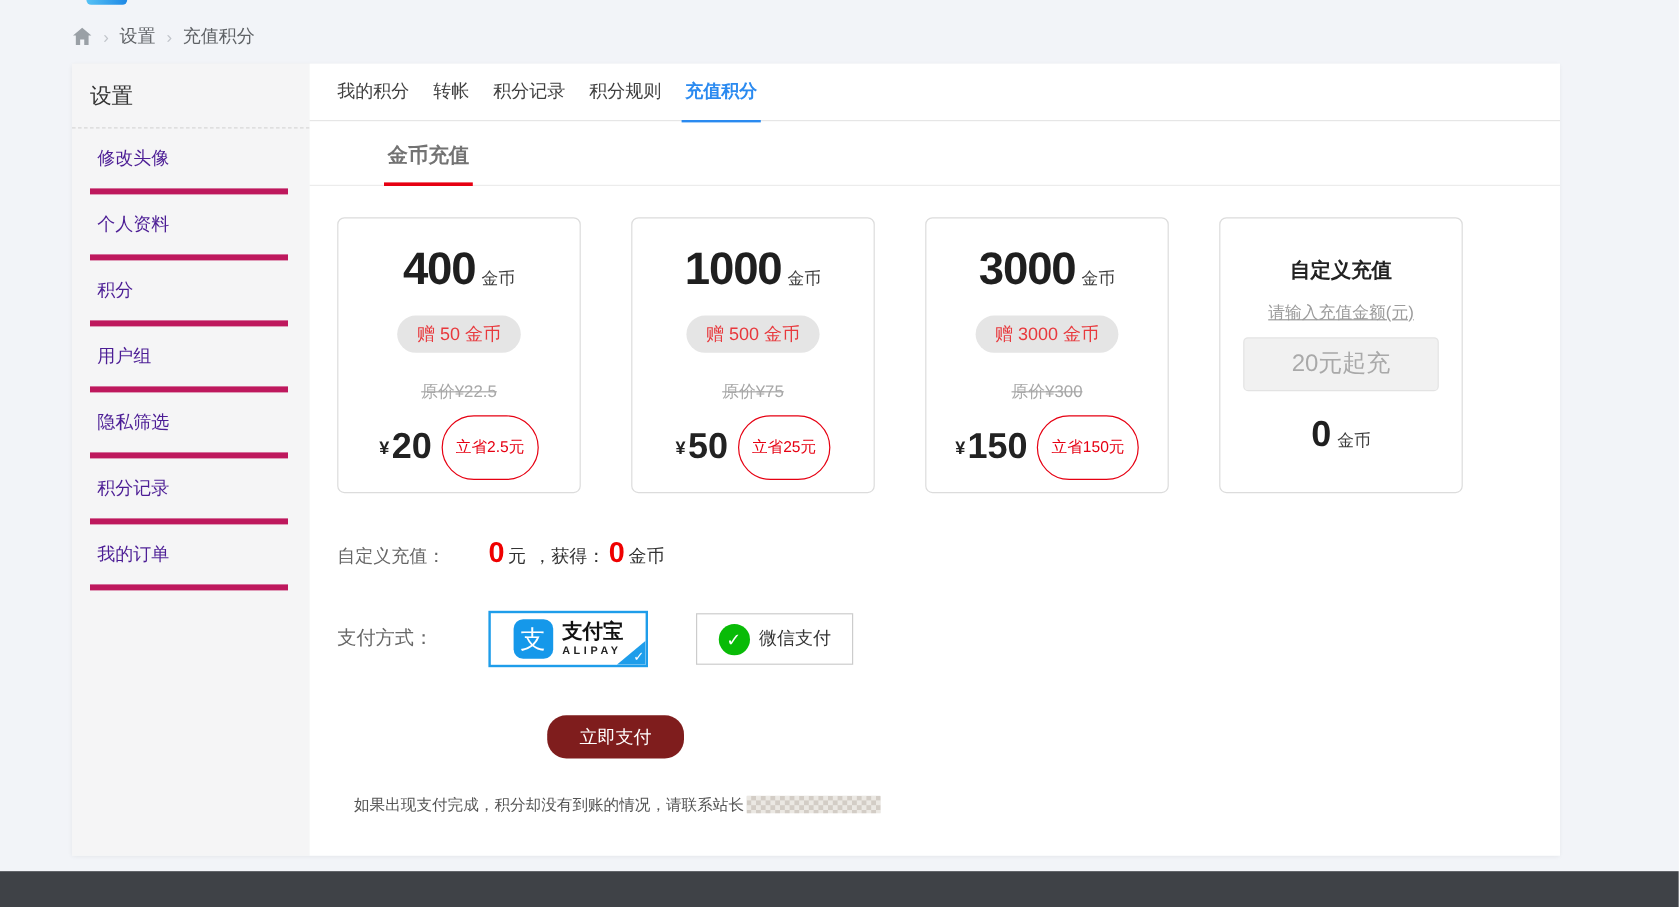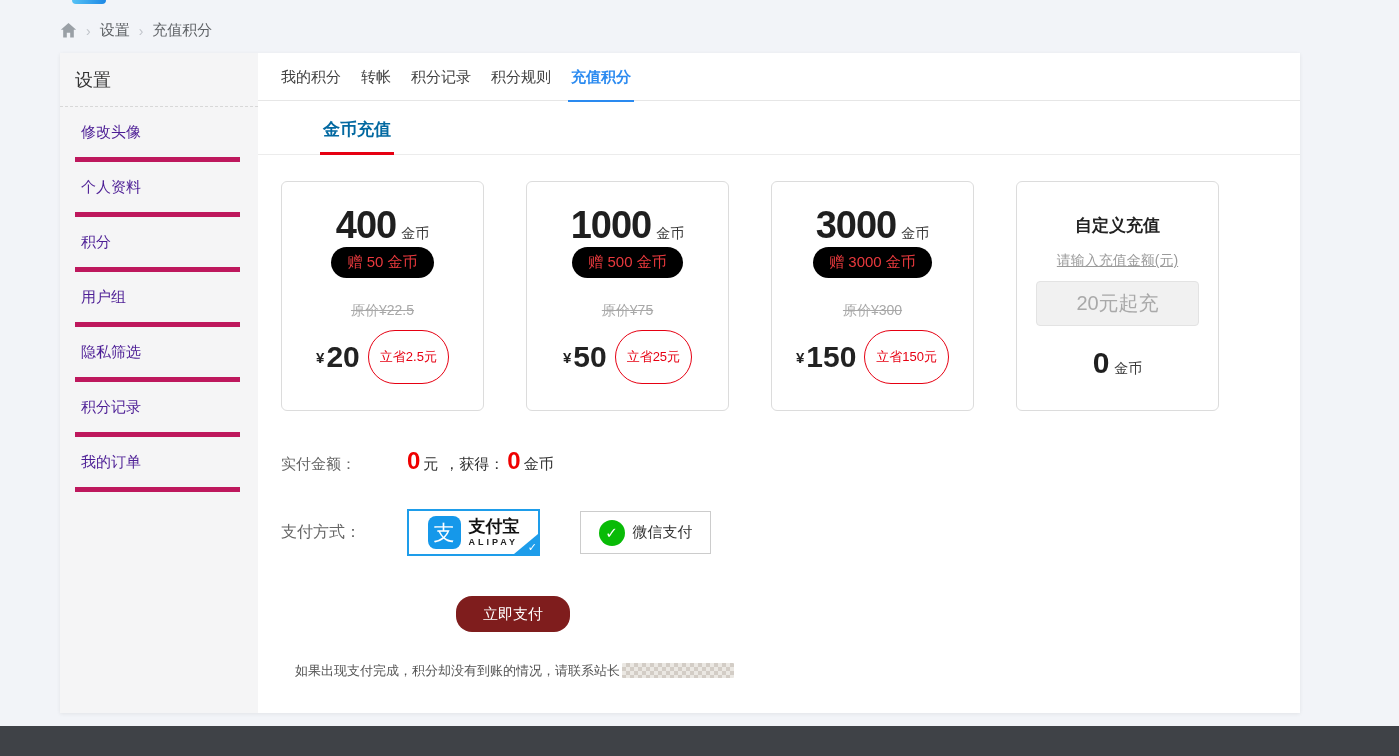--- a/index.html
+++ b/index.html
@@ -29,30 +29,30 @@
     border-bottom:5px solid #be185d; font-size:15px; color:#4c1d95; cursor:pointer; }
   
   .main { flex:1; background:#fff; position:relative; }
   .tabs { display:flex; gap:20px; padding-left:23px; height:48px; align-items:center;
     border-bottom:1px solid #e6e6e6; }
   .tab { font-size:15px; color:#404040; height:48px; line-height:48px; position:relative; cursor:pointer; white-space:nowrap; }
   .tab.active { color:#2a8af0; font-weight:bold; }
   .tab.active::after { content:""; position:absolute; left:-3px; right:-3px; bottom:-1px; height:2px; background:#2a8af0; }
   .subtab-row { border-bottom:1px solid #ececec; padding-left:62px; height:54px;
     display:flex; align-items:flex-end; }
-  .subtab { font-size:17px; font-weight:bold; color:#0369a1; padding:0 3px 13px; position:relative; cursor:pointer; }
+  .subtab { font-size:17px; font-weight:bold; color:#737373; padding:0 3px 13px; position:relative; cursor:pointer; }
   .subtab::after { content:""; position:absolute; left:0; right:0; bottom:-1px; height:3px; background:#e60012; }
   
   .cards { display:flex; gap:42px; padding:26px 0 0 23px; }
   .card { width:203px; height:230px; border:1px solid #dcdcdc; border-radius:6px;
     background:#fff; text-align:center; cursor:pointer; }
   .amount-row { margin-top:22px; display:flex; justify-content:center; align-items:baseline; }
   .amount-big { font-size:38px; font-weight:bold; color:#1f1f1f; letter-spacing:-1px; }
   .amount-unit { font-size:14px; color:#3a3a3a; margin-left:5px; }
-  .bonus-pill { display:inline-block; margin-top:0; background:#000000; color:#e8393d;
+  .bonus-pill { display:inline-block; margin-top:16px; background:#e5e5e5; color:#e8393d;
     font-size:15px; padding:6px 16px; border-radius:999px; }
   .original { margin-top:24px; color:#a8a8a8; font-size:14px; text-decoration:line-through; }
   .price-row { margin-top:10px; display:flex; justify-content:center; align-items:center; }
   .yuan { font-size:15px; font-weight:bold; color:#222; margin-right:2px; }
   .price { font-size:30px; font-weight:bold; color:#222; }
   .save-pill { margin-left:8px; border:1px solid #e60012; color:#e60012; font-size:13px;
     padding:17px 11px; border-radius:999px; background:#fff; }
   
   .custom-title { margin-top:32px; font-size:17px; font-weight:bold; color:#222; }
   .custom-hint { margin-top:15px; font-size:14px; color:#9b9b9b;text-decoration:underline; }
@@ -189,21 +189,21 @@
         <input class="custom-input" type="text" placeholder="20元起充" style="">
         <div class="custom-amount">
           <span class="custom-zero">0</span>
           <span class="amount-unit">金币</span>
         </div>
       </div>
 
     </div>
 
     <div class="summary-row">
-      <span class="row-label">实付金额：</span>
+      <span class="row-label">自定义充值：</span>
       <span class="big-red">0</span>
       <span class="sum-text">元</span>
       <span class="sum-text">，获得：</span>
       <span class="big-red">0</span>
       <span class="sum-text">金币</span>
     </div>
 
     <div class="payment-row">
       <span class="row-label">支付方式：</span>
       <div class="pm-box selected">

